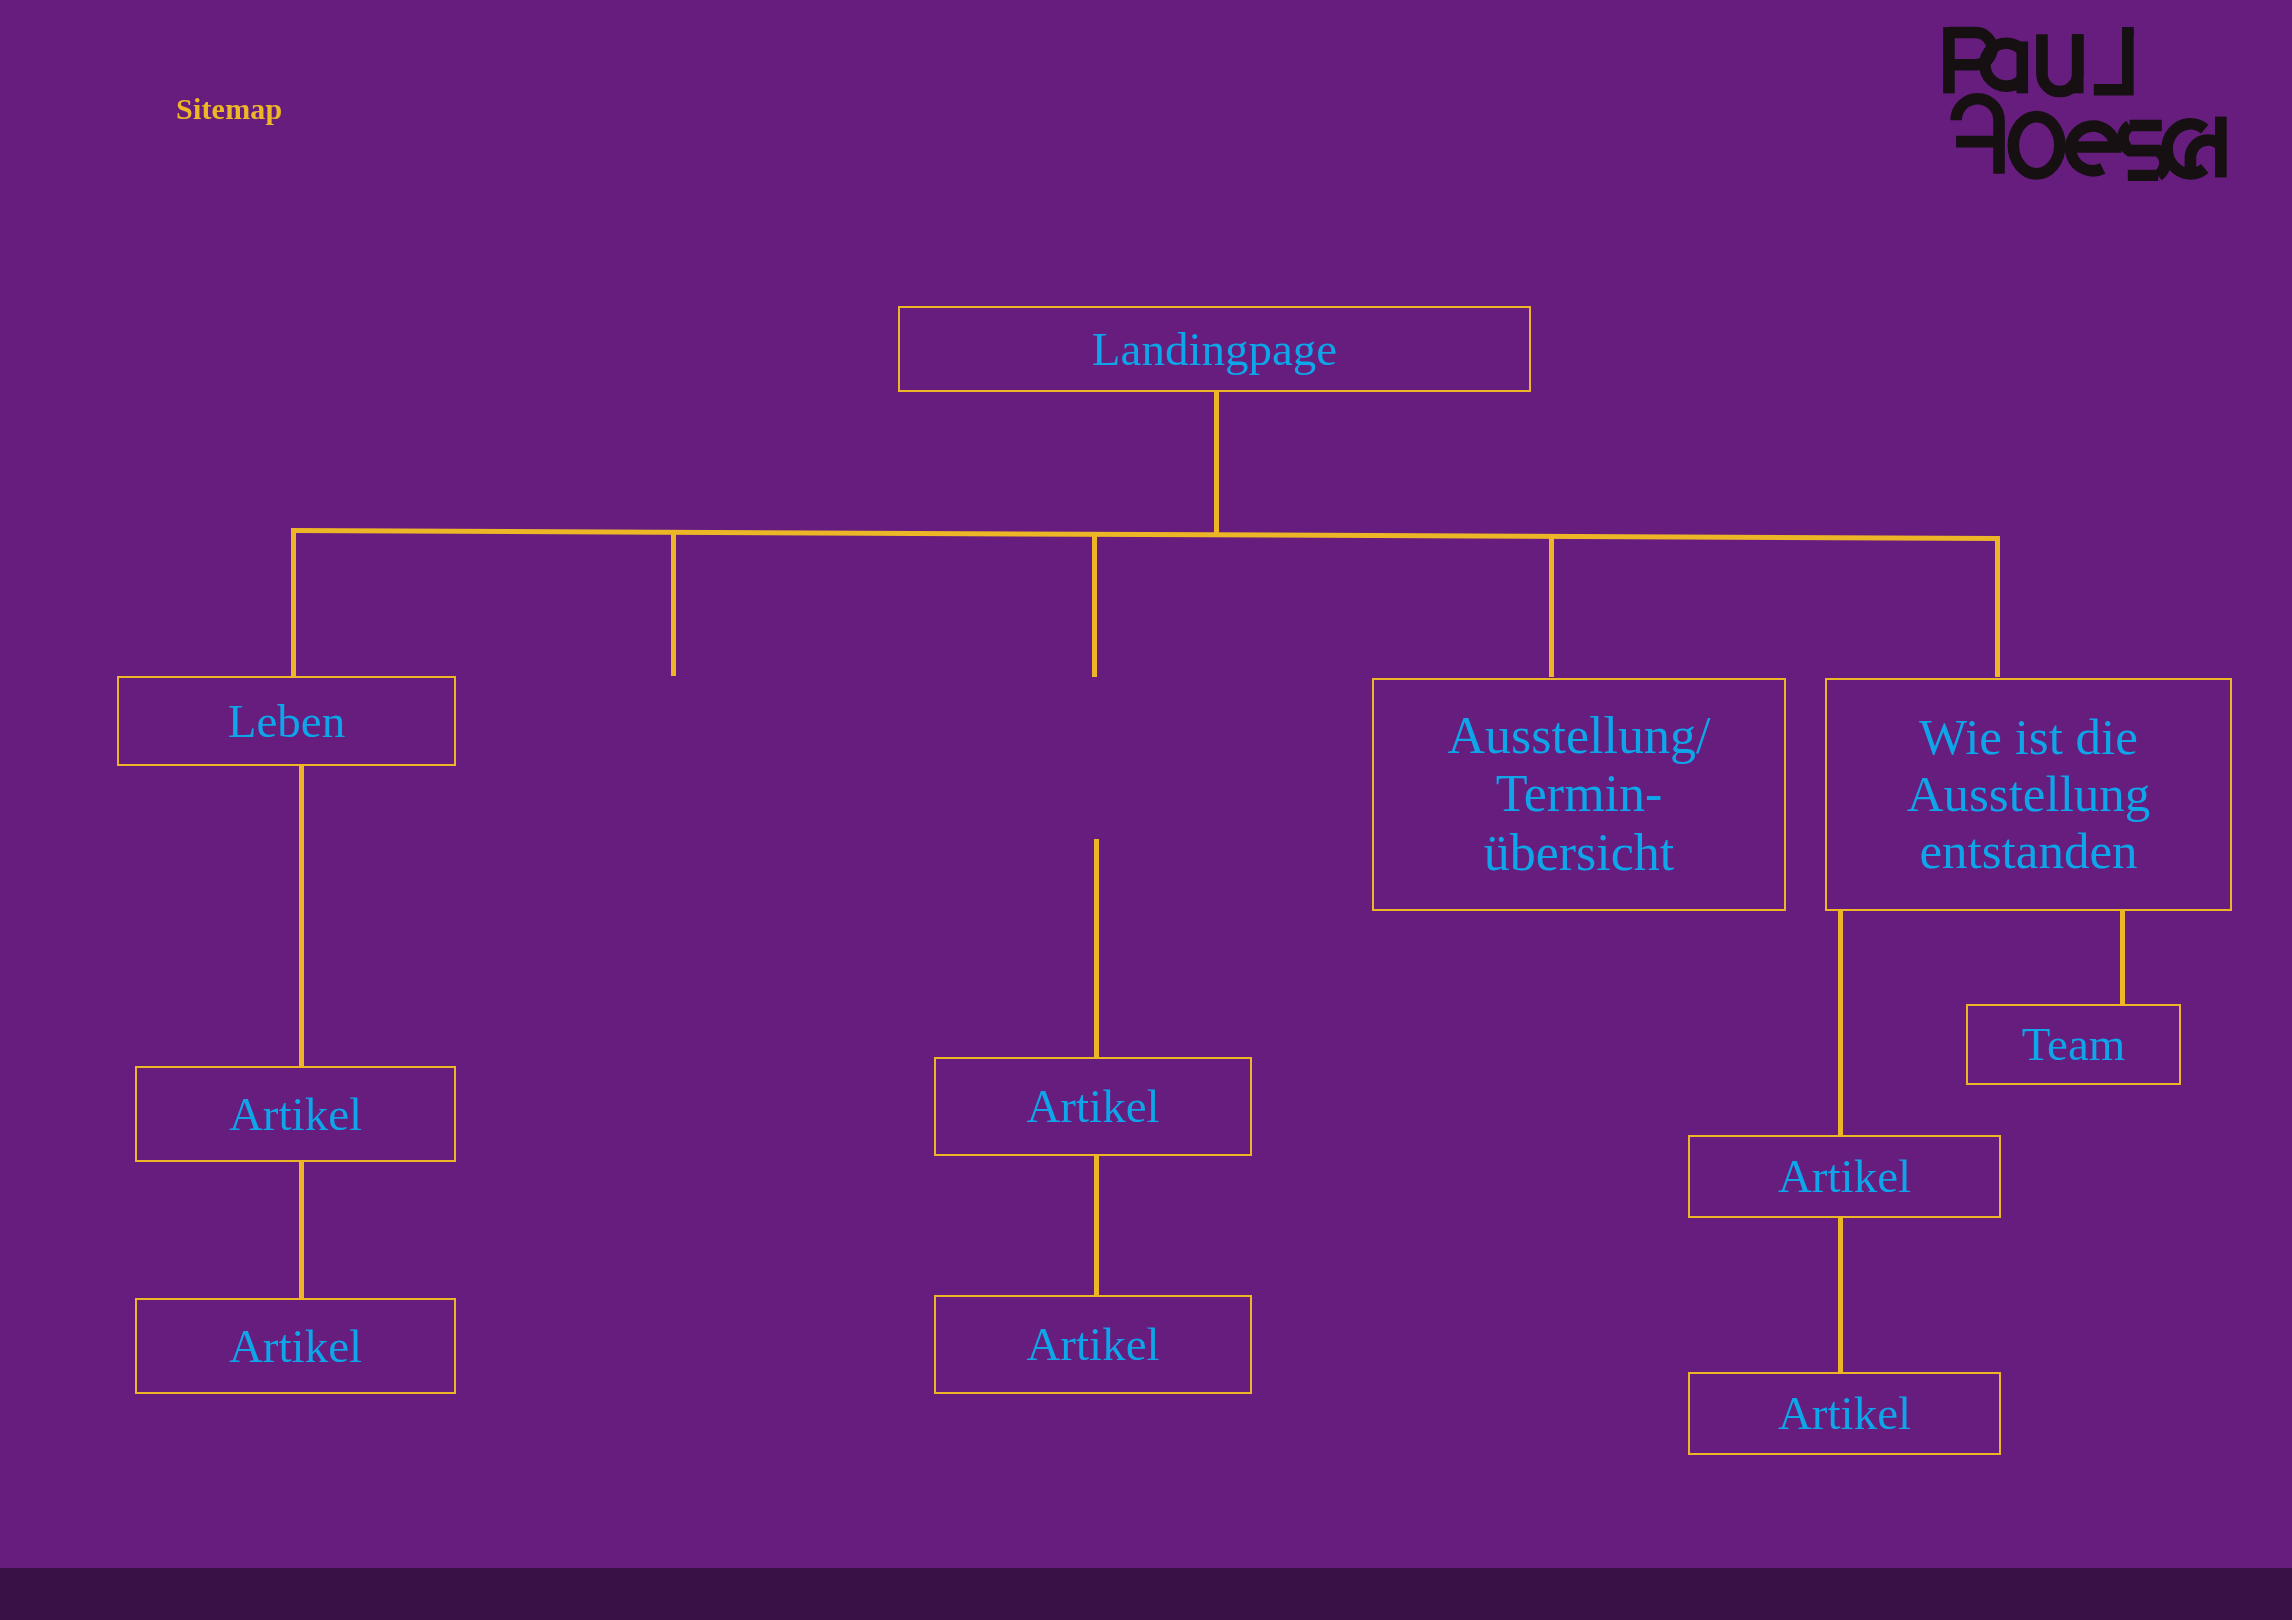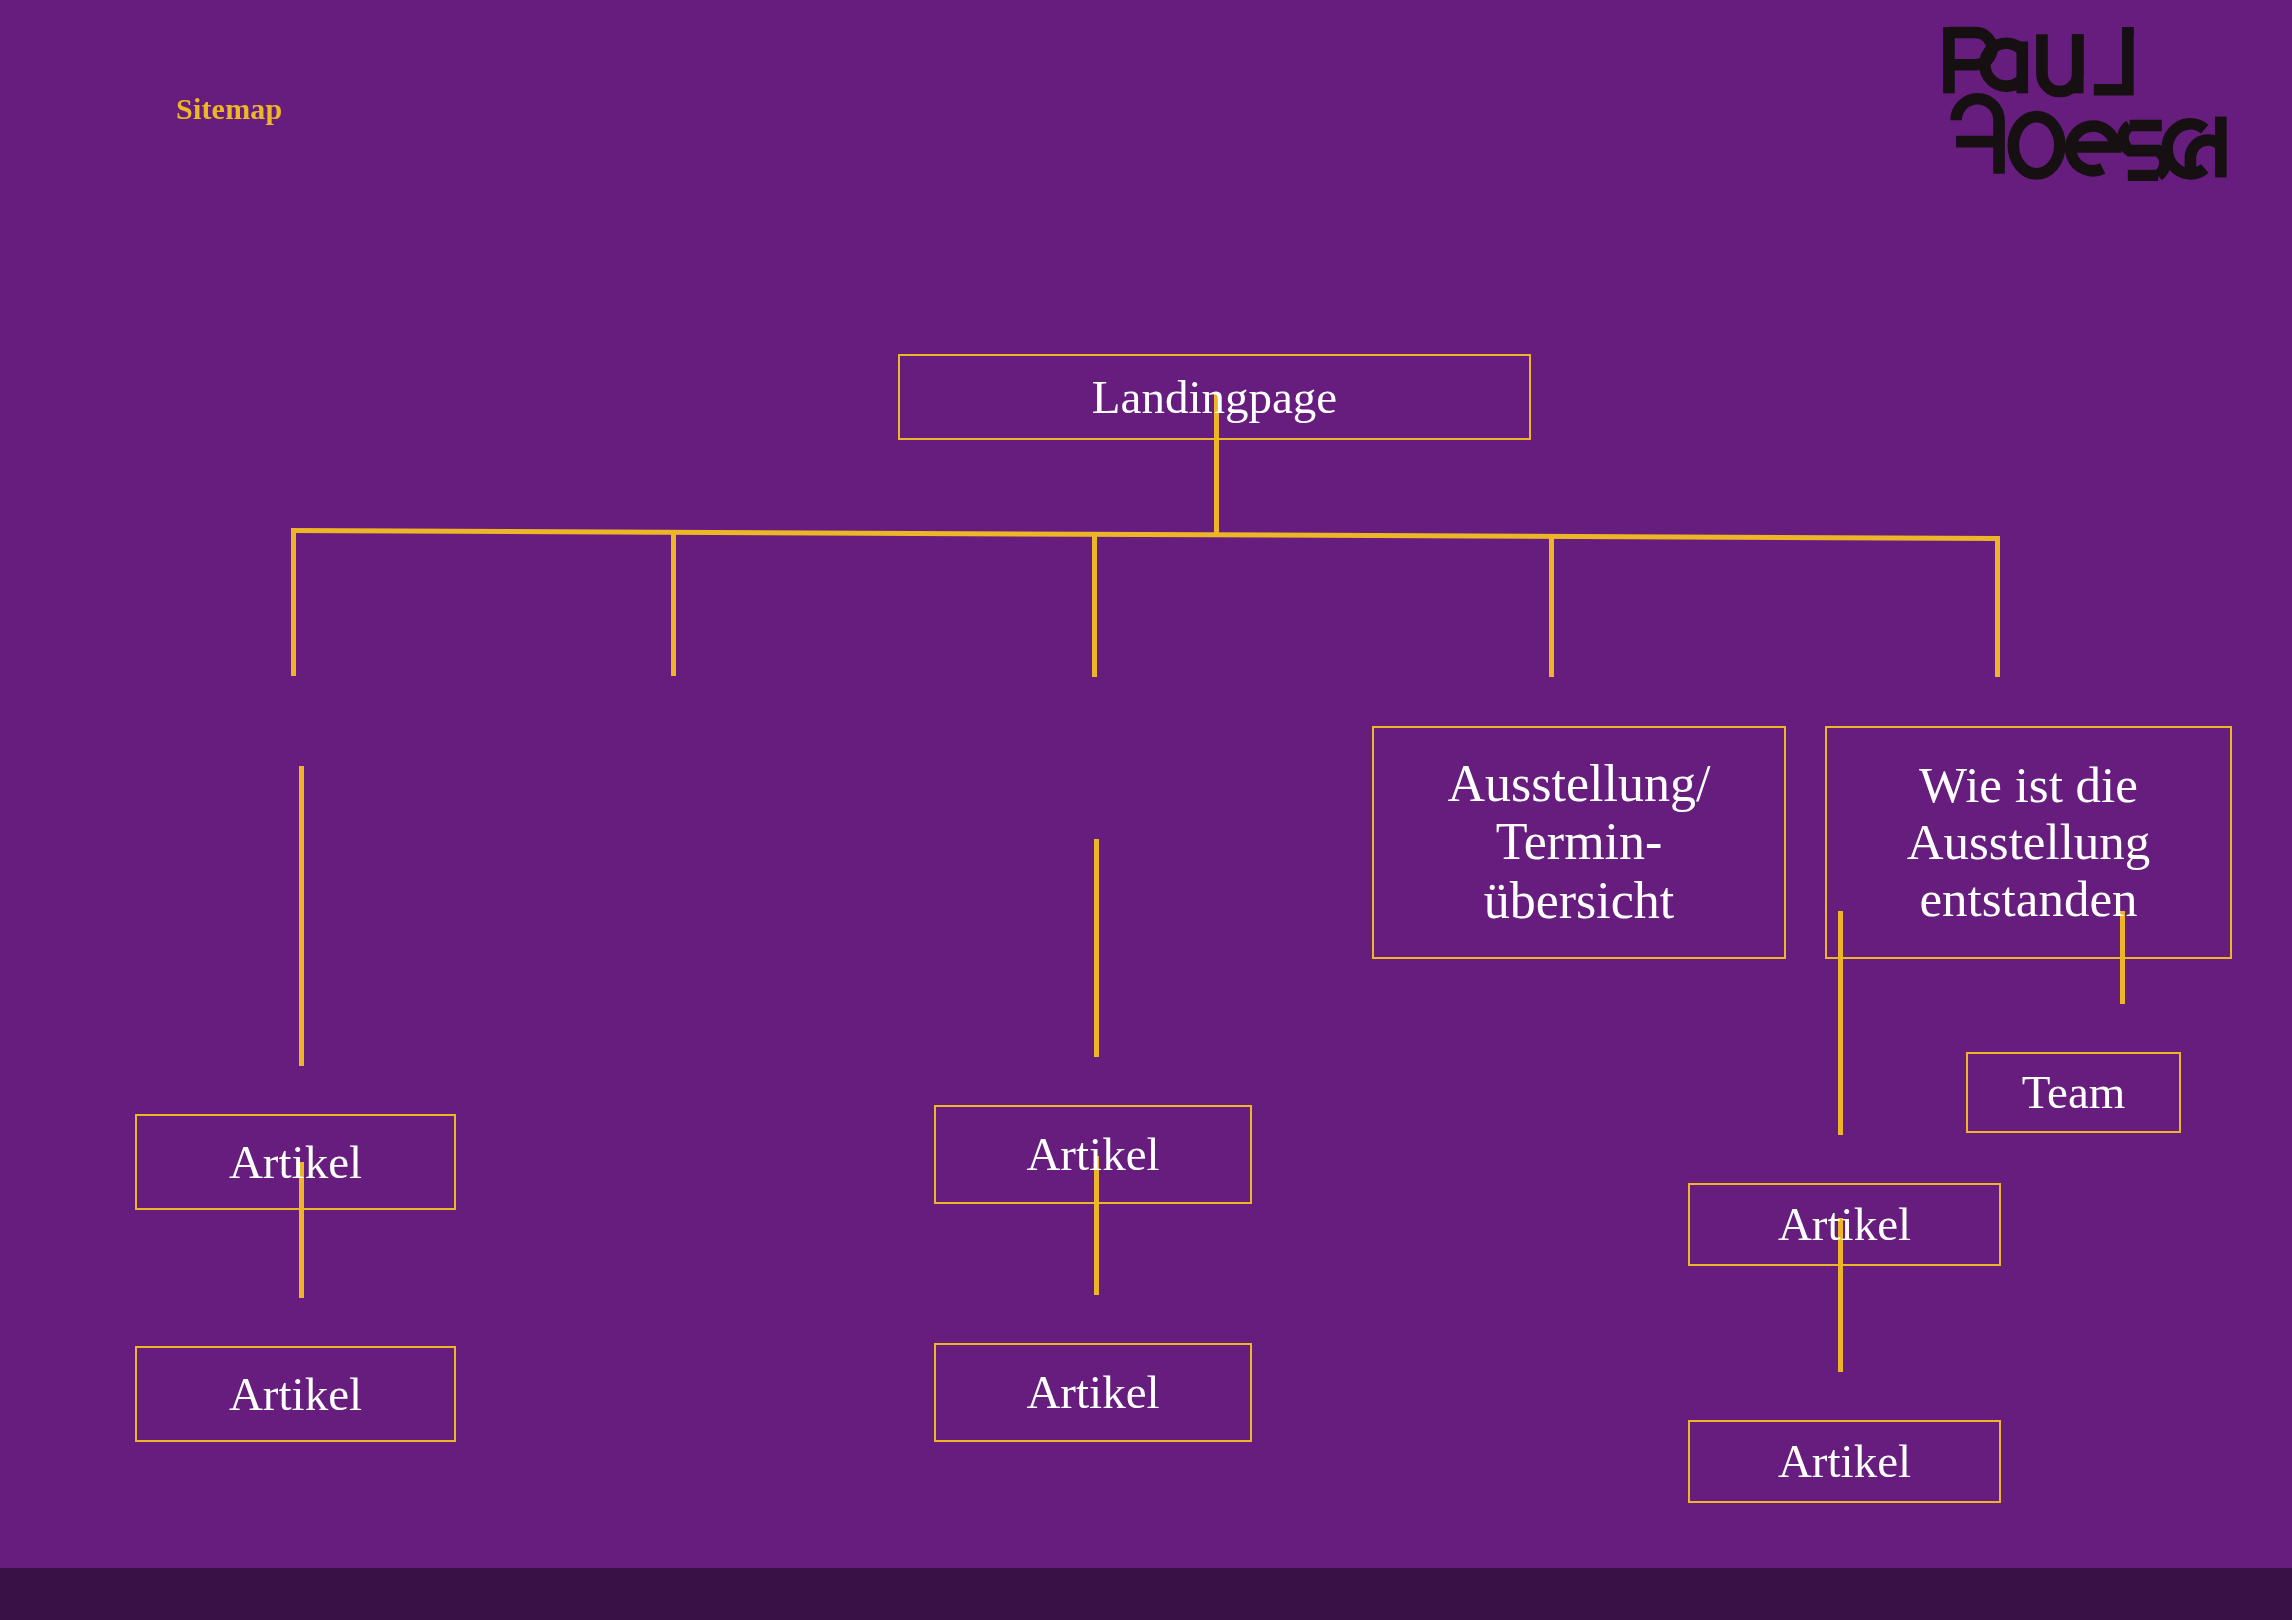--- a/index.html
+++ b/index.html
@@ -36,30 +36,29 @@
     width: 296px;
     height: 161px;
   }
   #brand-logo svg { display: block; width: 100%; height: 100%; }
 
   
   .node {
     position: absolute;
     box-sizing: border-box;
     border: 2.7px solid #edb626;
-    color: #ffffff;
+    color: #0ea5e9;
     display: flex;
     align-items: center;
     justify-content: center;
     text-align: center;
     line-height: 1.12;
     font-weight: 400;
     white-space: pre-line;
     background: transparent;
-    margin-top: 48px;
   }
 
   
   .conn {
     position: absolute;
     background: #edb626;
   }
   .conn-v { width: 3.6px; }
   .conn-slant {
     position: absolute;
@@ -126,20 +125,21 @@
   <div class="conn conn-v" style="left:1094px; top:839px; width:4.5px; height:218px;"></div>
   <div class="conn conn-v" style="left:1094px; top:1156px; width:4.5px; height:139px;"></div>
 
   <div class="conn conn-v" style="left:1838px; top:911px; width:4.5px; height:224px;"></div>
   <div class="conn conn-v" style="left:1838px; top:1218px; width:4.5px; height:154px;"></div>
 
   <div class="conn conn-v" style="left:2120px; top:911px; width:4.5px; height:93px;"></div>
 
   <div class="node" style="left:898px; top:306px; width:633px; height:86px; font-size:47px;">Landingpage</div>
 
+  <div class="node" style="left:117px; top:676px; width:339px; height:90px; font-size:47px;">Leben</div>
 
 
 
   <div class="node" style="left:1372px; top:678px; width:414px; height:233px; font-size:52px;">Ausstellung/
 Termin-
 übersicht</div>
 
   <div class="node" style="left:1825px; top:678px; width:407px; height:233px; font-size:51px;">Wie ist die
 Ausstellung
 entstanden</div>

